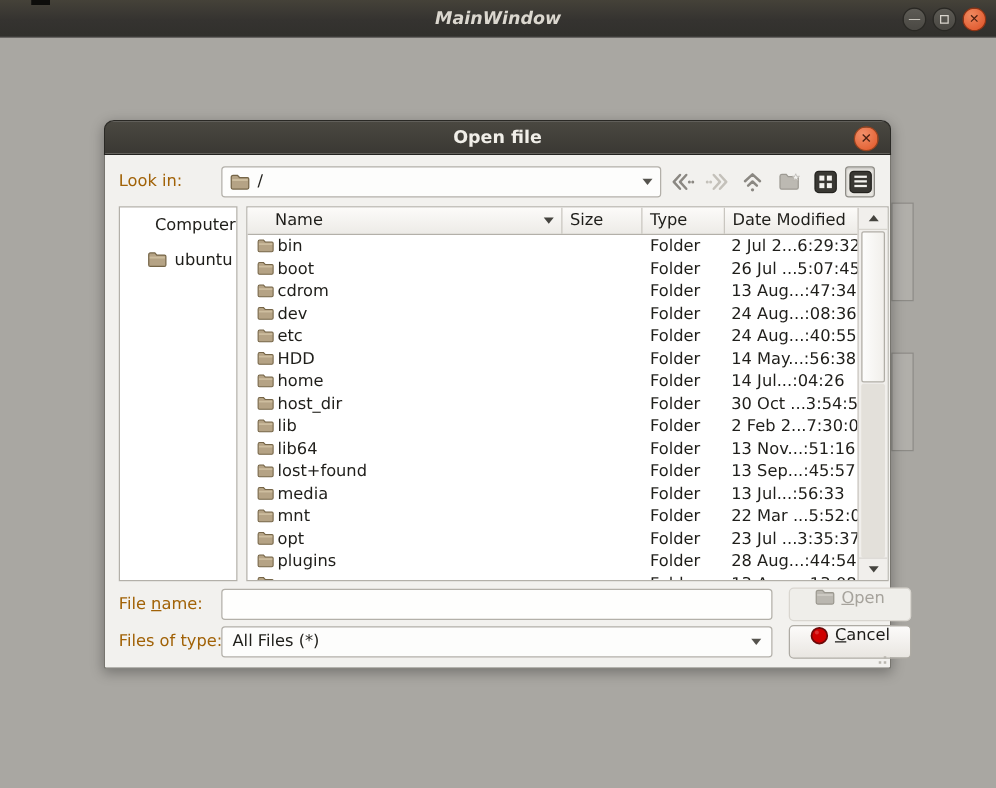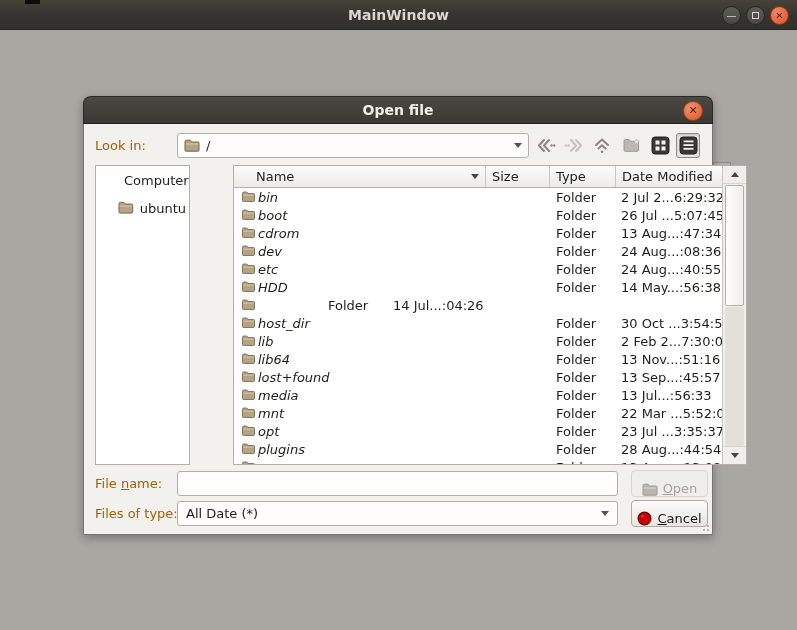--- a/index.html
+++ b/index.html
@@ -11,21 +11,21 @@
   }
   
   .win-titlebar {
     position:absolute; left:0; top:0; width:797px; height:30px;
     background:linear-gradient(#454239,#353330 55%,#31302c);
     border-bottom:1px solid #262522;
   }
   .win-notch { position:absolute; left:25px; top:0; width:15px; height:4px; background:#0d0d0b; }
   .win-title {
     position:absolute; left:0; right:0; top:0; height:30px;
-    text-align:center; line-height:30px; color:#dbd7cf; font-weight:bold; font-size:14px;
+    text-align:center; line-height:30px; color:#dbd7cf; font-weight:bold; font-size:14px;font-style:italic;
   }
   .win-controls { position:absolute; right:8px; top:6px; display:flex; gap:5px; }
   .win-btn {
     width:19px; height:19px; border-radius:50%;
     background:linear-gradient(#5d5b55,#4a4843); border:1px solid #292824;
     display:flex; align-items:center; justify-content:center;
     color:#d9d5cd; font-size:10px; line-height:1; cursor:default;
   }
   .win-btn.close { background:radial-gradient(circle at 35% 30%,#f08a60,#dd4f24); border-color:#8f3415; color:#4e2010; font-weight:bold; }
   .win-btn .maxsq { width:7px; height:7px; border:1px solid #d9d5cd; display:block; }
@@ -68,37 +68,37 @@
   
   .sidebar {
     position:absolute; left:11px; top:69px; width:95px; height:300px;
     background:#ffffff; border:1px solid #b3b0a9; overflow:hidden;
   }
   .side-item { display:flex; align-items:center; gap:6px; padding:4px 3px 4px 22px; cursor:pointer; }
   .side-item span.txt { font-size:13px; }
   
   .table-frame {
     position:absolute; left:113px; top:69px; width:514px; height:300px;
-    background:#ffffff; border:1px solid #b3b0a9; overflow:hidden;margin-left:36px;
+    background:#ffffff; border:1px solid #b3b0a9; overflow:hidden;
   }
   .thead { display:flex; height:22px; background:linear-gradient(#fcfbf9,#edebe7); border-bottom:1px solid #b3b0a9; width:490px; }
   .th {
     border-right:1px solid #c9c6c0; padding:0 6px; line-height:21px; font-size:13px;
     display:flex; align-items:center; cursor:pointer; overflow:hidden; white-space:nowrap;
   }
   .th.name { width:252px; padding-left:22px; }
   .th.size { width:64px; }
   .th.type { width:66px; }
   .th.date { width:108px; border-right:none; }
   .sort-arrow { margin-left:auto; width:0; height:0; border-left:4px solid transparent; border-right:4px solid transparent; border-top:5px solid #45443f; }
   .tbody { position:absolute; left:0; top:22px; width:490px; height:278px; overflow:hidden; }
   .file-row { display:flex; height:18px; align-items:center; cursor:pointer; }
   .cell { white-space:nowrap; overflow:hidden; font-size:13px; }
   .cell.icon { width:24px; padding-left:7px; display:flex; align-items:center; }
-  .cell.name { width:228px;font-style:italic; }
+  .cell.name { width:228px; }
   .cell.size { width:64px; }
   .cell.type { width:66px; padding-left:6px; }
   .cell.date { width:108px; padding-left:5px; }
   
   .vscroll { position:absolute; right:0; top:0; width:24px; height:298px; background:#f1efec; border-left:1px solid #c9c6c0; }
   .sb-btn { position:absolute; left:0; width:23px; height:18px; display:flex; align-items:center; justify-content:center; cursor:pointer; }
   .sb-up { top:0; border-bottom:1px solid #d8d5cf; }
   .sb-down { bottom:0; border-top:1px solid #d8d5cf; }
   .tri-up { width:0; height:0; border-left:4px solid transparent; border-right:4px solid transparent; border-bottom:5px solid #45443f; }
   .tri-down { width:0; height:0; border-left:4px solid transparent; border-right:4px solid transparent; border-top:5px solid #45443f; }
@@ -111,22 +111,22 @@
     background:#fefefd; border:1px solid #b3b0a9; border-radius:3px;
     font-family:inherit; font-size:13px; padding:0 6px; color:#1f1e1a; outline:none;
   }
   .ftype-label { position:absolute; left:11px; top:406px; height:24px; line-height:24px; }
   .ftype-combo {
     position:absolute; left:93px; top:405px; width:441px; height:25px;
     background:#fdfdfc; border:1px solid #b3b0a9; border-radius:3px;
     display:flex; align-items:center; padding:0 8px; cursor:pointer;
   }
   .btn {
-    position:absolute; left:547px; width:77px; height:27px; border-radius:4px;
-    display:flex; align-items:flex-end; justify-content:center; gap:5px; font-size:13px; cursor:pointer;
+    position:absolute; left:547px; width:98px; height:27px; border-radius:4px;
+    display:flex; align-items:flex-start; justify-content:center; gap:5px; font-size:13px; cursor:pointer;
   }
   .btn-open { top:374px; background:#efeeea; border:1px solid #d9d6d0; color:#a6a39c; cursor:default; }
   .btn-cancel { top:404px; background:linear-gradient(#fcfbfa,#e9e6e1); border:1px solid #aeaba4; color:#1c1b18; }
   .btn u, label u, .lbl u { text-decoration:underline; }
   .resize-grip { position:absolute; right:3px; bottom:3px; width:10px; height:10px; }
   .resize-grip i { position:absolute; width:2px; height:2px; background:#b9b6af; }
 </style>
 </head>
 <body>
 
@@ -320,20 +320,21 @@
     <span class="cell date">14 May...:56:38</span>
   </div>
 
   <div class="file-row">
     <span class="cell icon">
       <svg width="15" height="12" viewBox="0 0 16 14">
         <path d="M1 2.8 Q1 1.2 2.5 1.2 H6 L7.6 3 H14 Q15 3 15 4.2 V11 Q15 12.2 13.8 12.2 H2.2 Q1 12.2 1 11 Z" fill="#b5a385" stroke="#756547"></path>
         <rect x="1.8" y="4.2" width="12.4" height="1.6" fill="#cdbd9e"></rect>
       </svg>
     </span>
+    <span class="cell name">home</span>
     <span class="cell size"></span>
     <span class="cell type">Folder</span>
     <span class="cell date">14 Jul...:04:26</span>
   </div>
 
   <div class="file-row">
     <span class="cell icon">
       <svg width="15" height="12" viewBox="0 0 16 14">
         <path d="M1 2.8 Q1 1.2 2.5 1.2 H6 L7.6 3 H14 Q15 3 15 4.2 V11 Q15 12.2 13.8 12.2 H2.2 Q1 12.2 1 11 Z" fill="#b5a385" stroke="#756547"></path>
         <rect x="1.8" y="4.2" width="12.4" height="1.6" fill="#cdbd9e"></rect>
@@ -467,21 +468,21 @@
   <div class="btn btn-open">
     <svg width="16" height="13" viewBox="0 0 16 13">
       <path d="M1 2.8 Q1 1.2 2.5 1.2 H6 L7.6 3 H14 Q15 3 15 4.2 V11 Q15 12.2 13.8 12.2 H2.2 Q1 12.2 1 11 Z" fill="#bab7b0" stroke="#9b988f"></path>
       <rect x="1.8" y="4.2" width="12.4" height="1.6" fill="#ccc9c2"></rect>
     </svg>
     <span><u>O</u>pen</span>
   </div>
 
   <label class="ftype-label lbl">Files of type:</label>
   <div class="ftype-combo">
-    <span>All Date (*)</span>
+    <span>All Files (*)</span>
     <span class="combo-arrow"></span>
   </div>
   <div class="btn btn-cancel">
     <svg width="15" height="15" viewBox="0 0 15 15">
       <circle cx="7.5" cy="7.5" r="6.3" fill="#cf0000" stroke="#6b0a0a" stroke-width="1.4"></circle>
       <circle cx="5.5" cy="5" r="1.6" fill="#e85a5a" opacity=".55"></circle>
     </svg>
     <span><u>C</u>ancel</span>
   </div>
 

